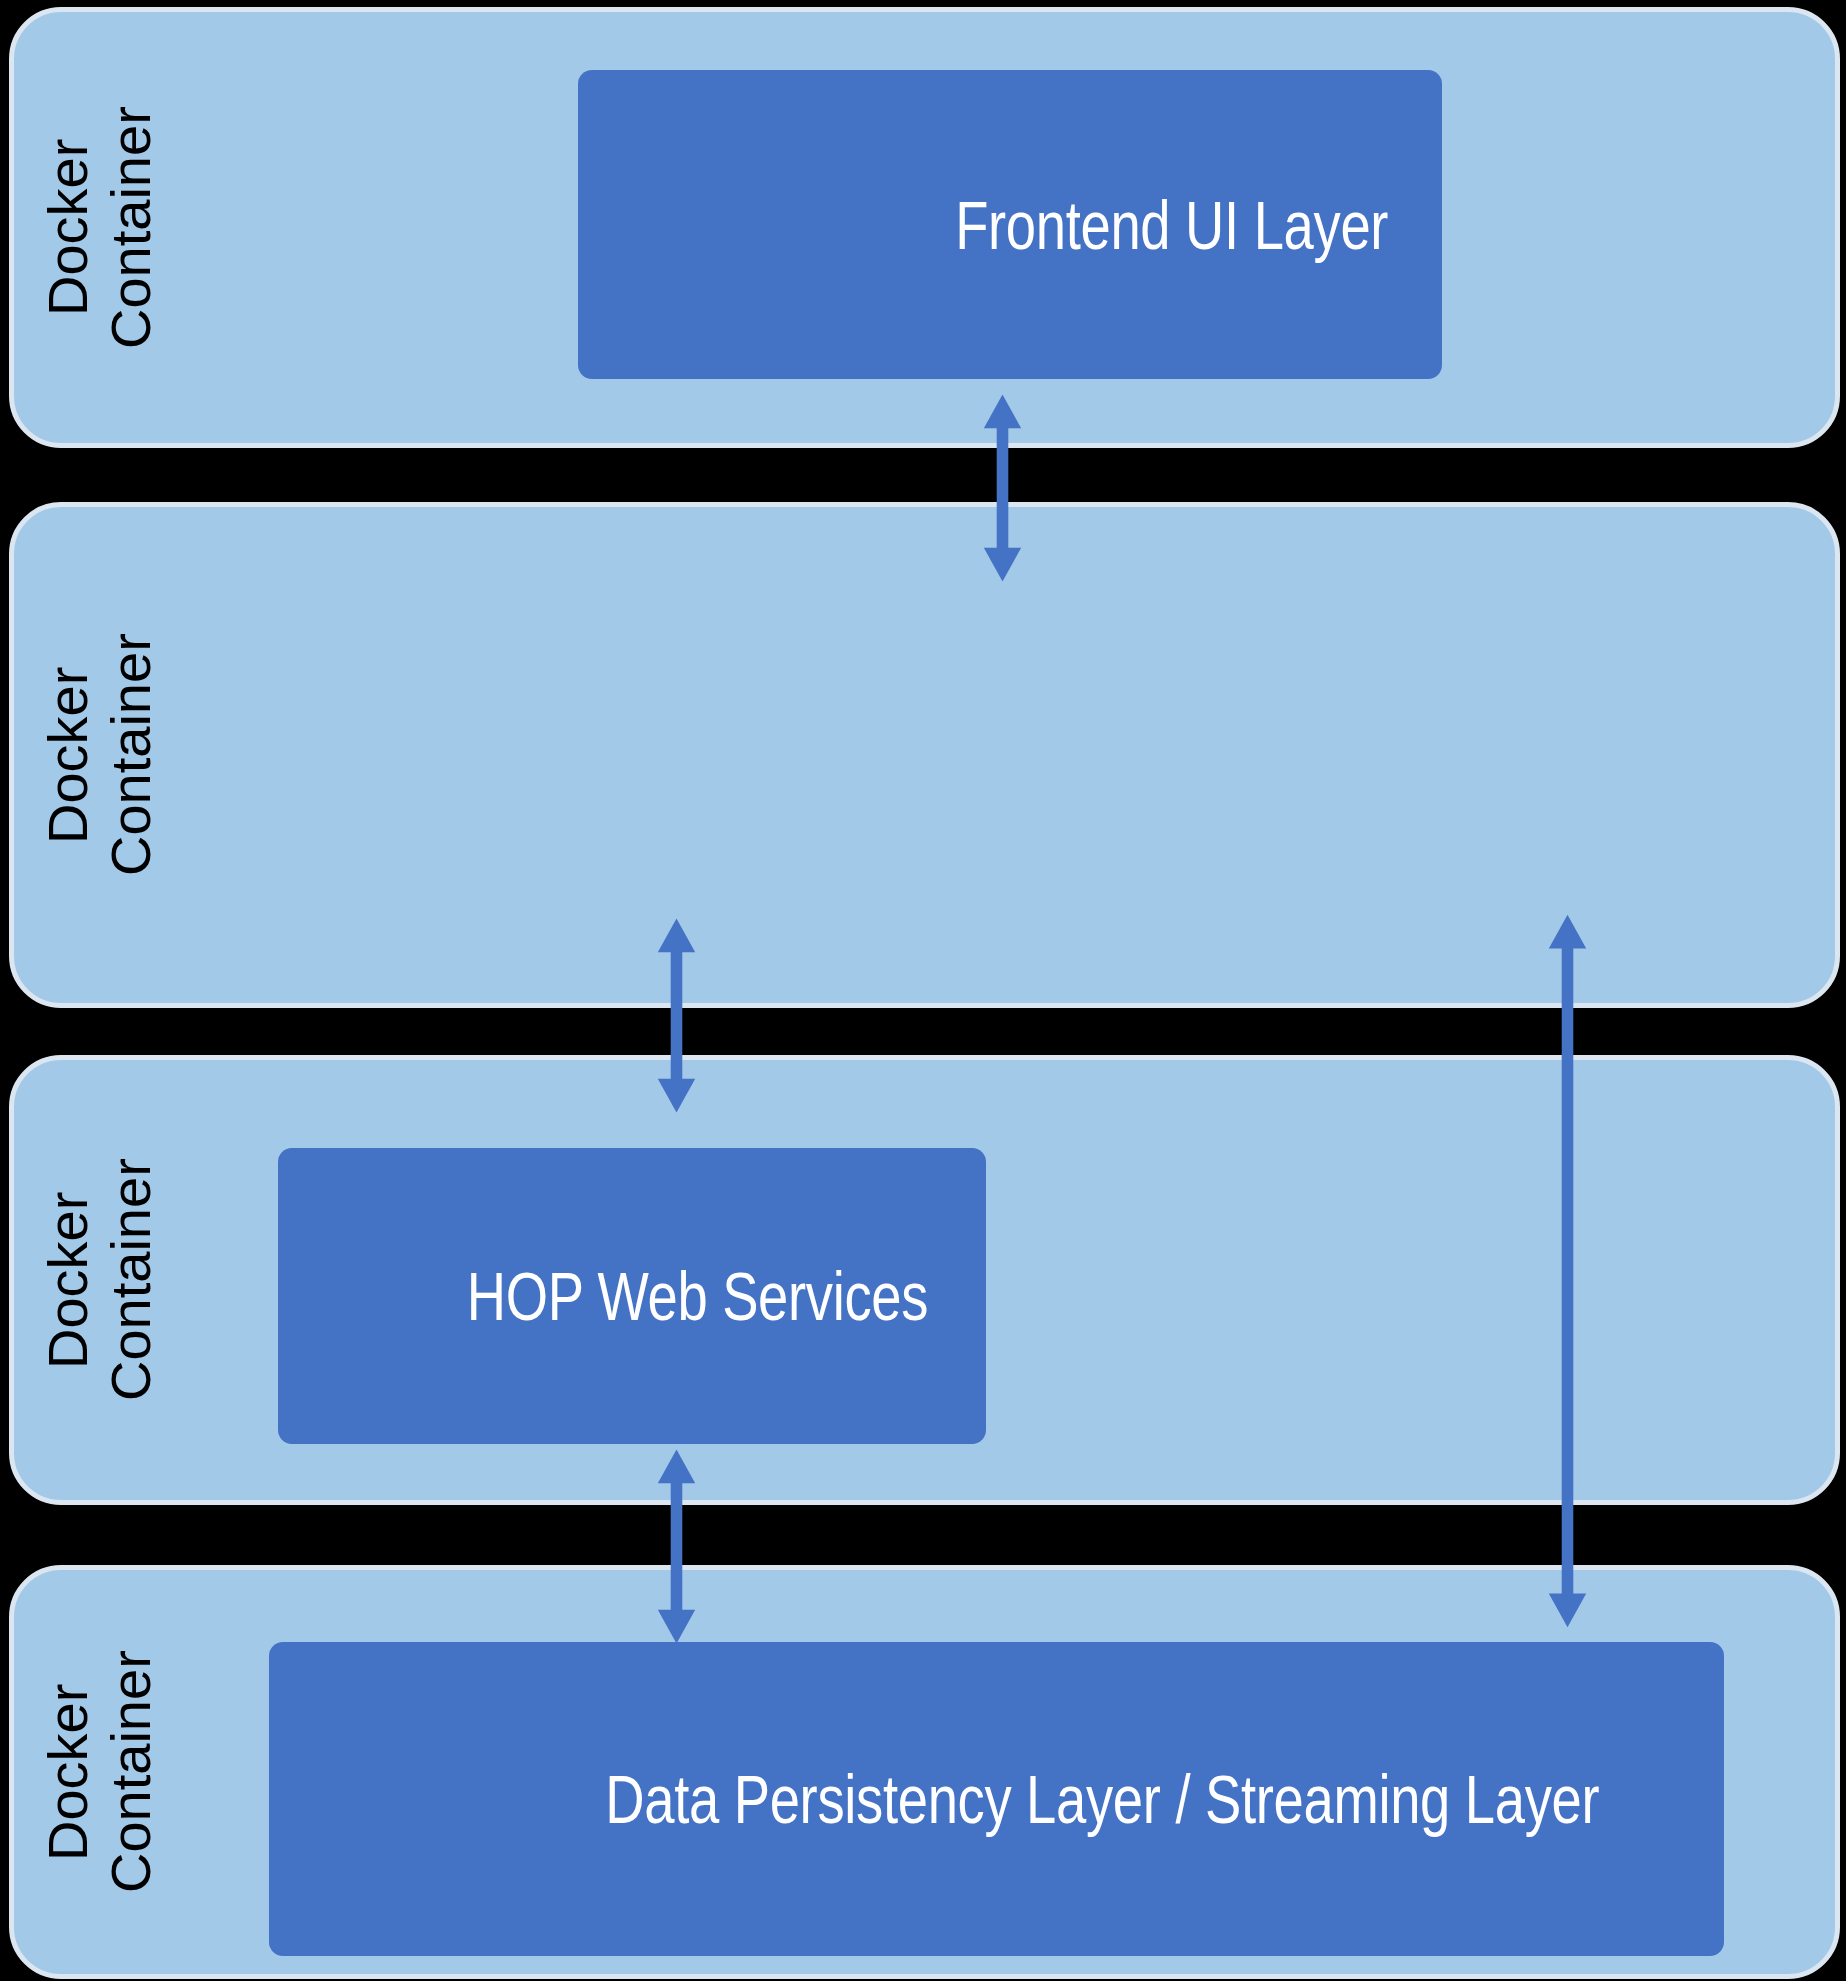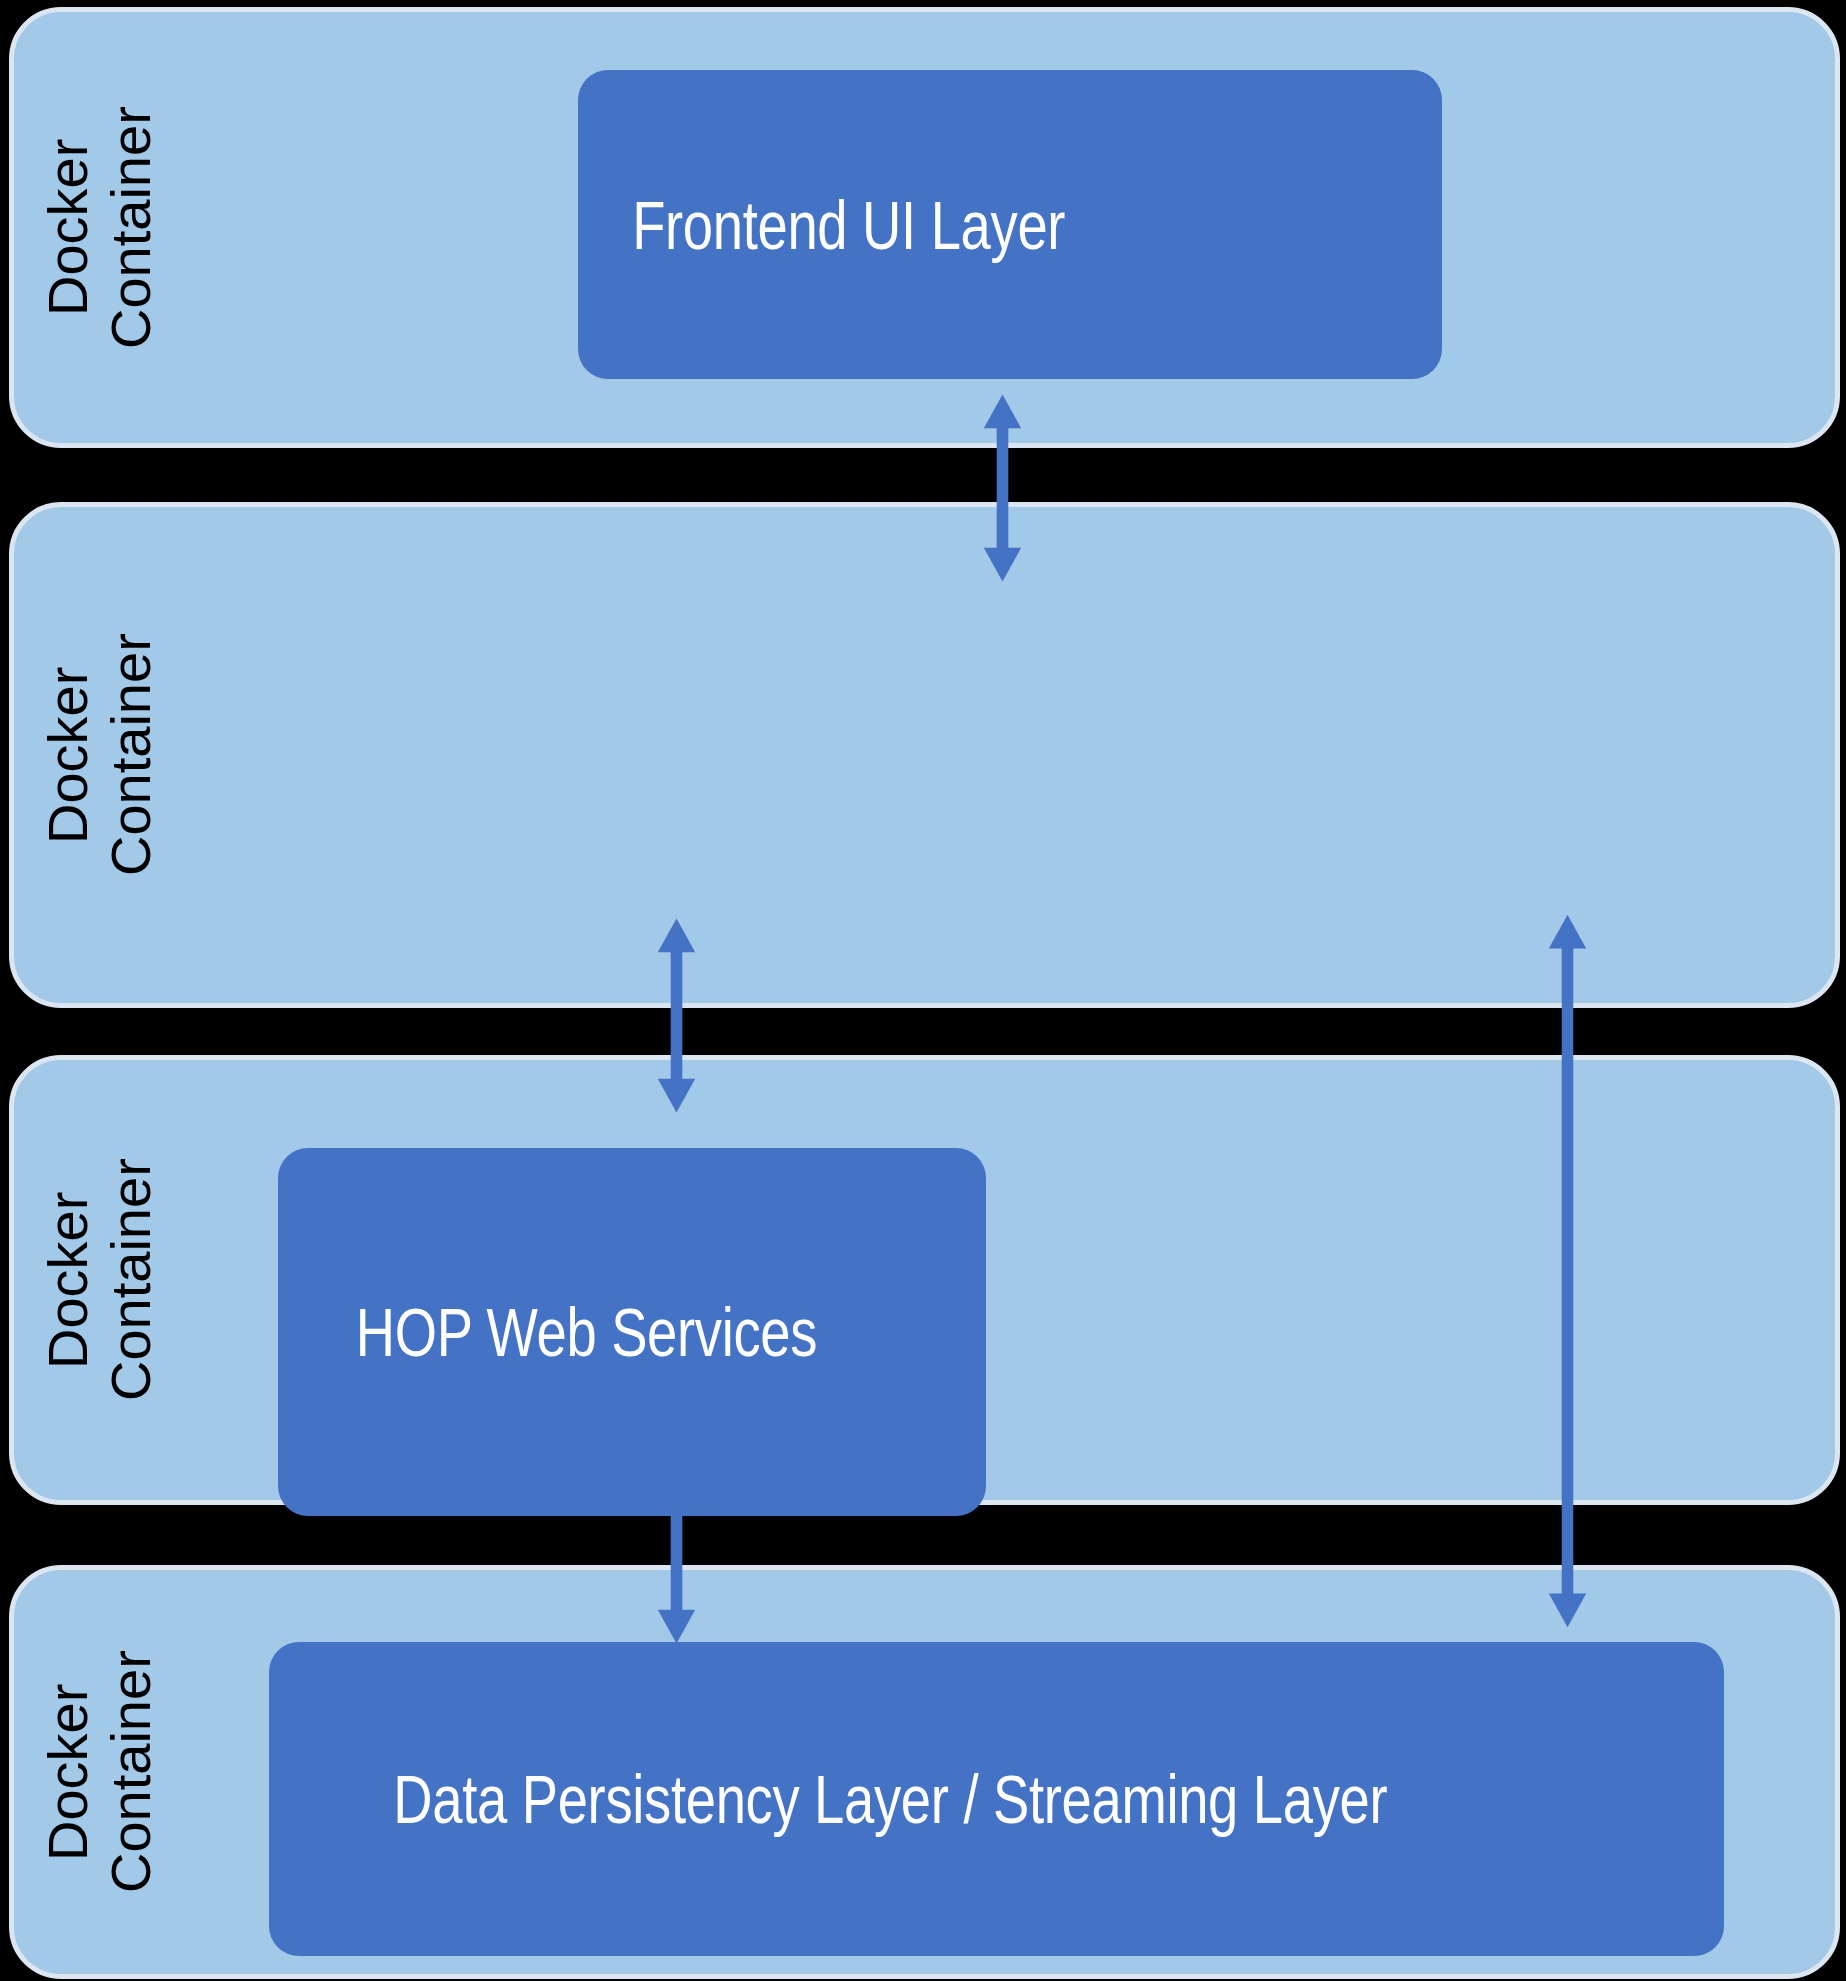--- a/index.html
+++ b/index.html
@@ -52,24 +52,24 @@
   .docker-label-wrap {
     position: absolute;
     top: 0;
     bottom: 0;
   }
 
   
   .layer-box {
     position: absolute;
     background: #4472c4;
-    border-radius: 30px;
+    border-radius: 14px;
     display: flex;
     align-items: center;
-    justify-content: flex-start;
+    justify-content: flex-end;
     box-sizing: border-box;
   }
   .layer-box-text {
     color: #ffffff;
     font-family: "Liberation Sans Narrow", "Liberation Sans", sans-serif;
     font-size: 68px;
     font-weight: 400;
     letter-spacing: -0.4px;
     white-space: nowrap;
     transform: scaleX(0.80);
@@ -106,21 +106,21 @@
       <div class="docker-label">Docker
 Container</div>
     </div>
   </div>
 
   <div class="docker-container" style="left:9px; top:1055px; width:1831px; height:450px;">
     <div class="docker-label-wrap" style="left:36px; width:99px;">
       <div class="docker-label">Docker
 Container</div>
     </div>
-    <div class="layer-box" style="left:264px; top:88px; width:708px; height:368px;padding-left:20px;">
+    <div class="layer-box" style="left:264px; top:88px; width:708px; height:296px;padding-left:20px;">
       <span class="layer-box-text">HOP Web Services</span>
     </div>
   </div>
 
   <div class="docker-container" style="left:9px; top:1565px; width:1831px; height:414px;">
     <div class="docker-label-wrap" style="left:36px; width:99px;">
       <div class="docker-label">Docker
 Container</div>
     </div>
     <div class="layer-box" style="left:255px; top:72px; width:1455px; height:314px;">

